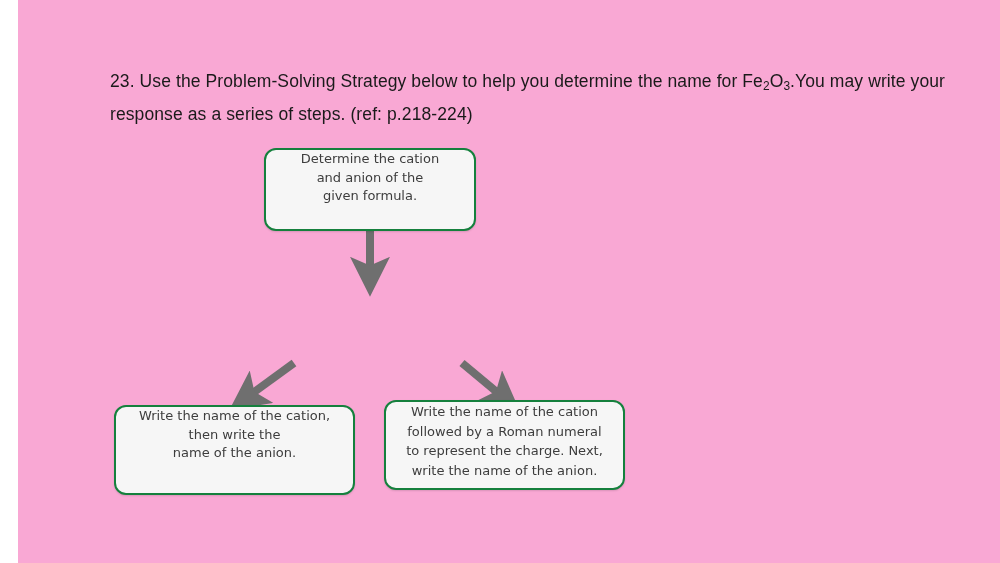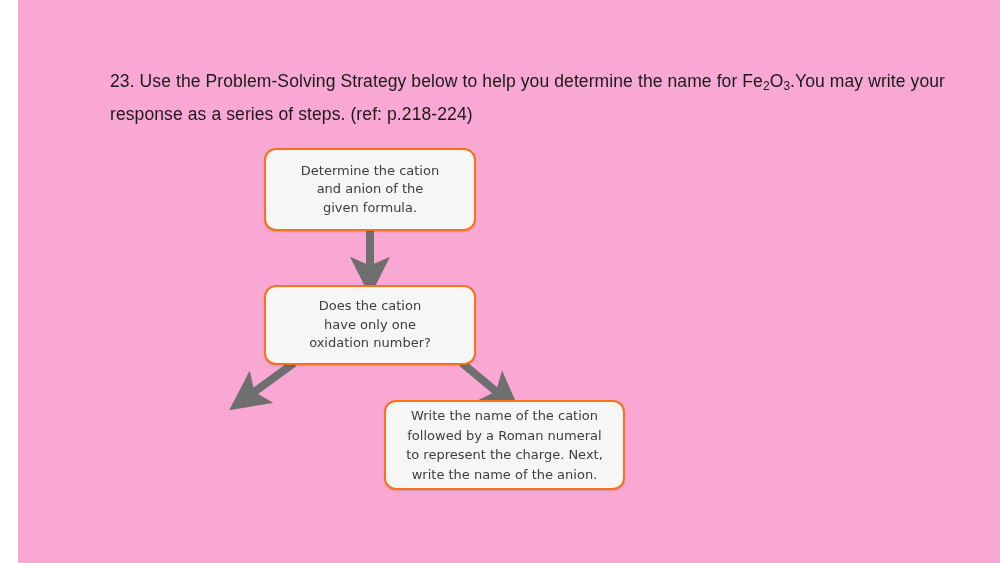--- a/index.html
+++ b/index.html
@@ -52,24 +52,23 @@
     left: 0;
     top: 0;
     width: 1000px;
     height: 563px;
     pointer-events: none;
   }
   .node {
     position: absolute;
     box-sizing: border-box;
     background: #f6f6f6;
-    border: 2px solid #f97316;
+    border: 2px solid #15803d;
     border-radius: 12px;
     display: flex;
-    align-items: center;
     justify-content: center;
     box-shadow: 0 1px 2px rgba(0,0,0,0.13);
   }
   .node-text {
     text-align: center;
     font-family: "DejaVu Sans", sans-serif;
     font-size: 13px;
     line-height: 18.5px;
     color: #3d3d3d;
     padding: 0 8px;
@@ -114,26 +113,26 @@
         <line x1="444" y1="363" x2="486" y2="398" stroke="#6f6f6f" stroke-width="8" marker-end="url(#arrowhead)"></line>
       </g>
     </svg>
 
     <div class="node" id="node-determine">
       <div class="node-text">Determine the cation
 and anion of the
 given formula.</div>
     </div>
 
-    <div class="node" id="node-question">
-      <div class="node-text">Does the cation
-have only one
-oxidation number?</div>
+
+    <div class="node" id="node-simple">
+      <div class="node-text">Write the name of the cation,
+then write the
+name of the anion.</div>
     </div>
-
 
     <div class="node" id="node-roman">
       <div class="node-text">Write the name of the cation
 followed by a Roman numeral
 to represent the charge. Next,
 write the name of the anion.</div>
     </div>
 
   </div>
 </div>

